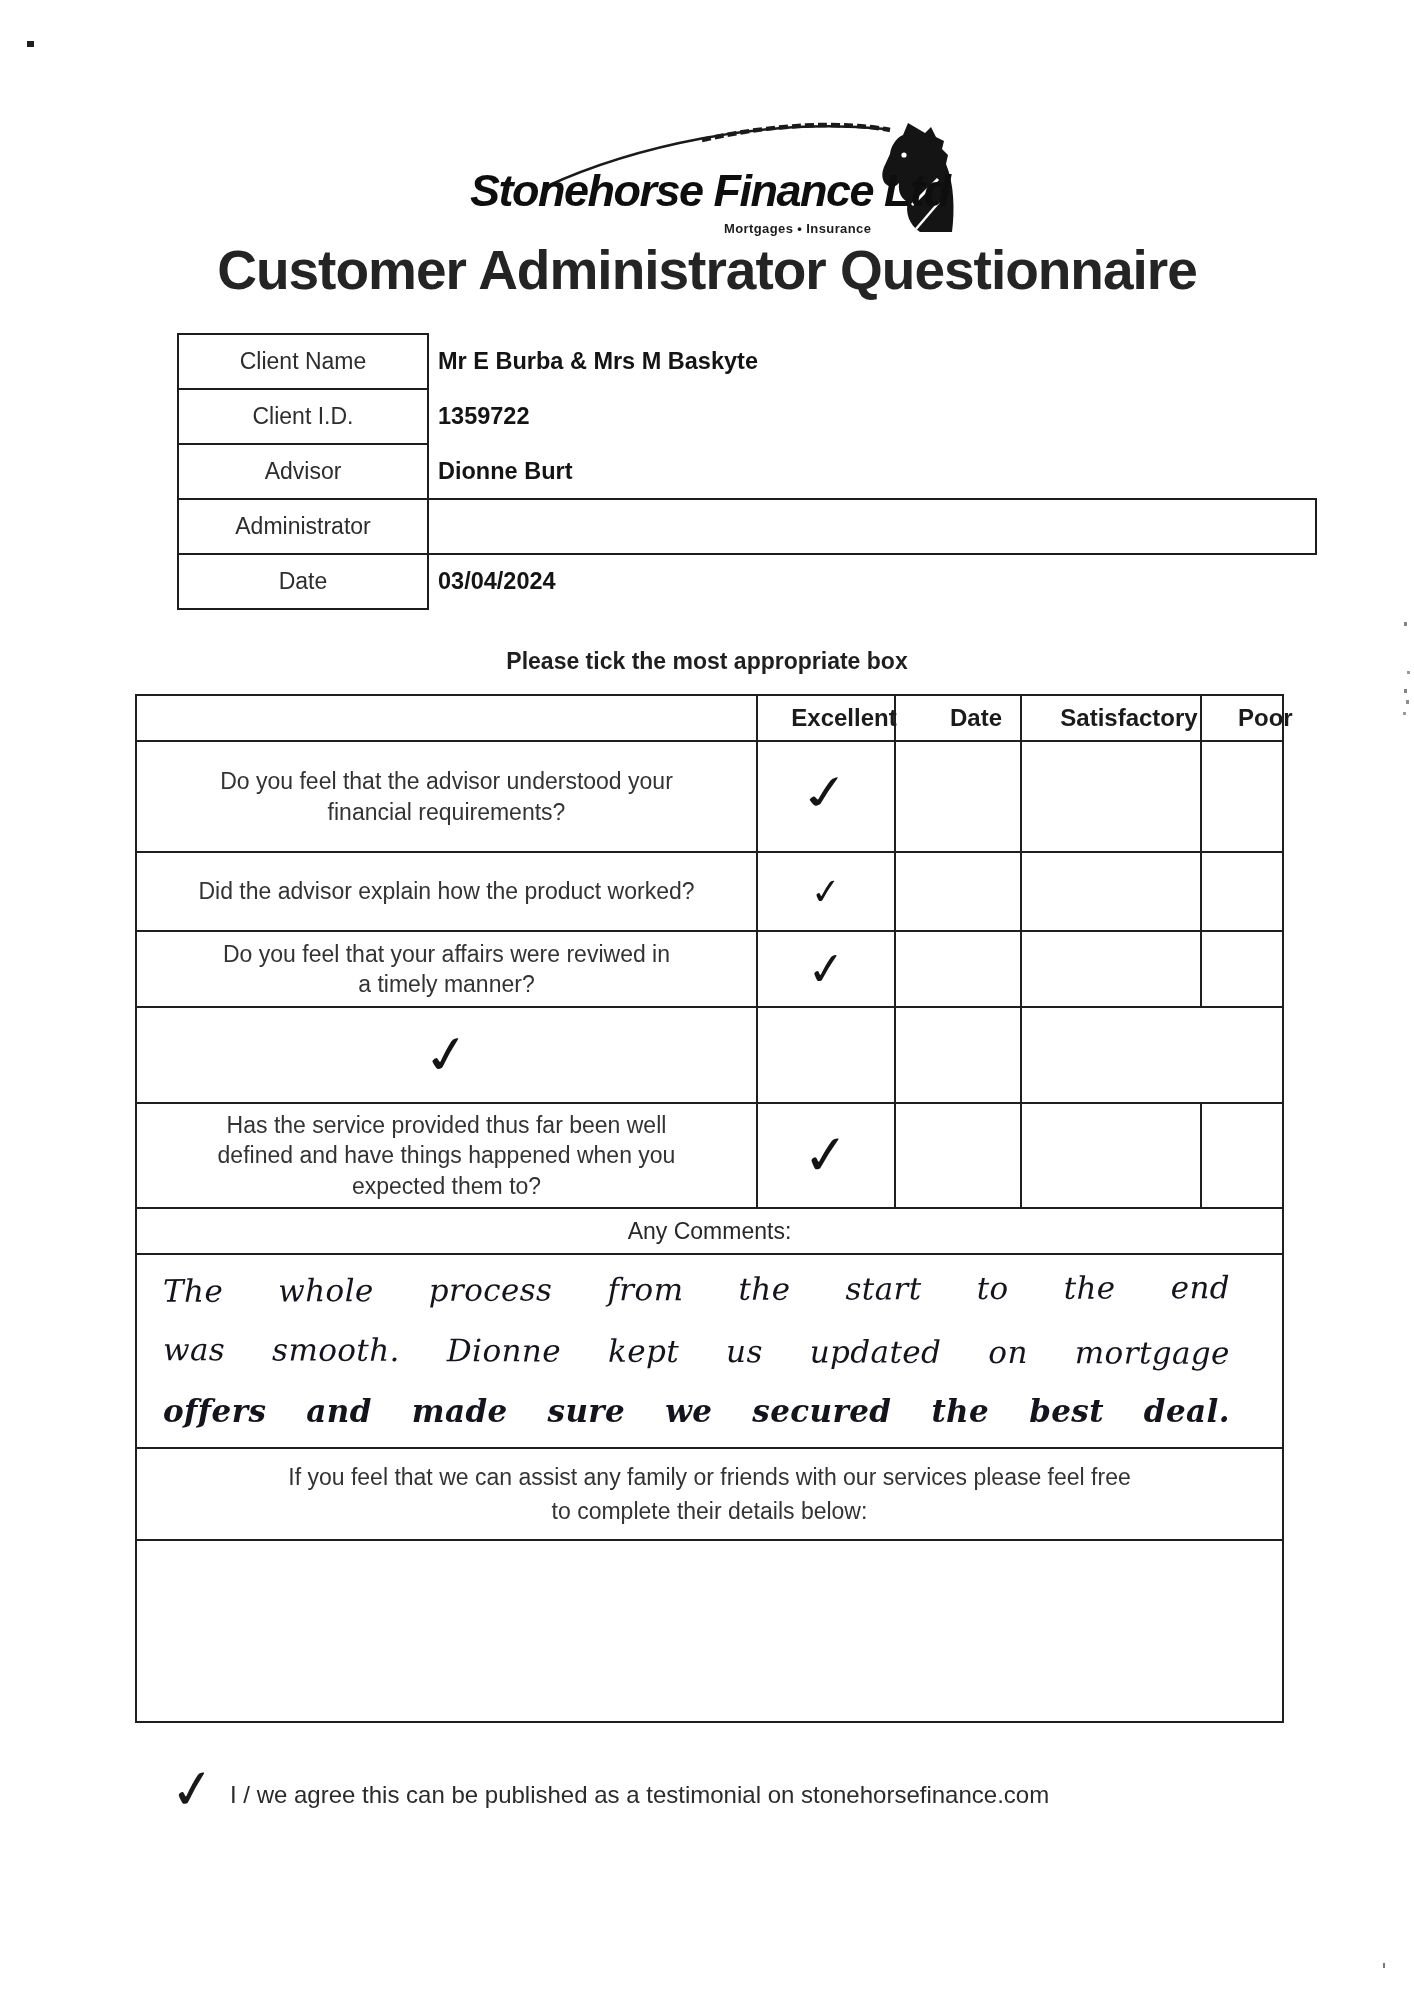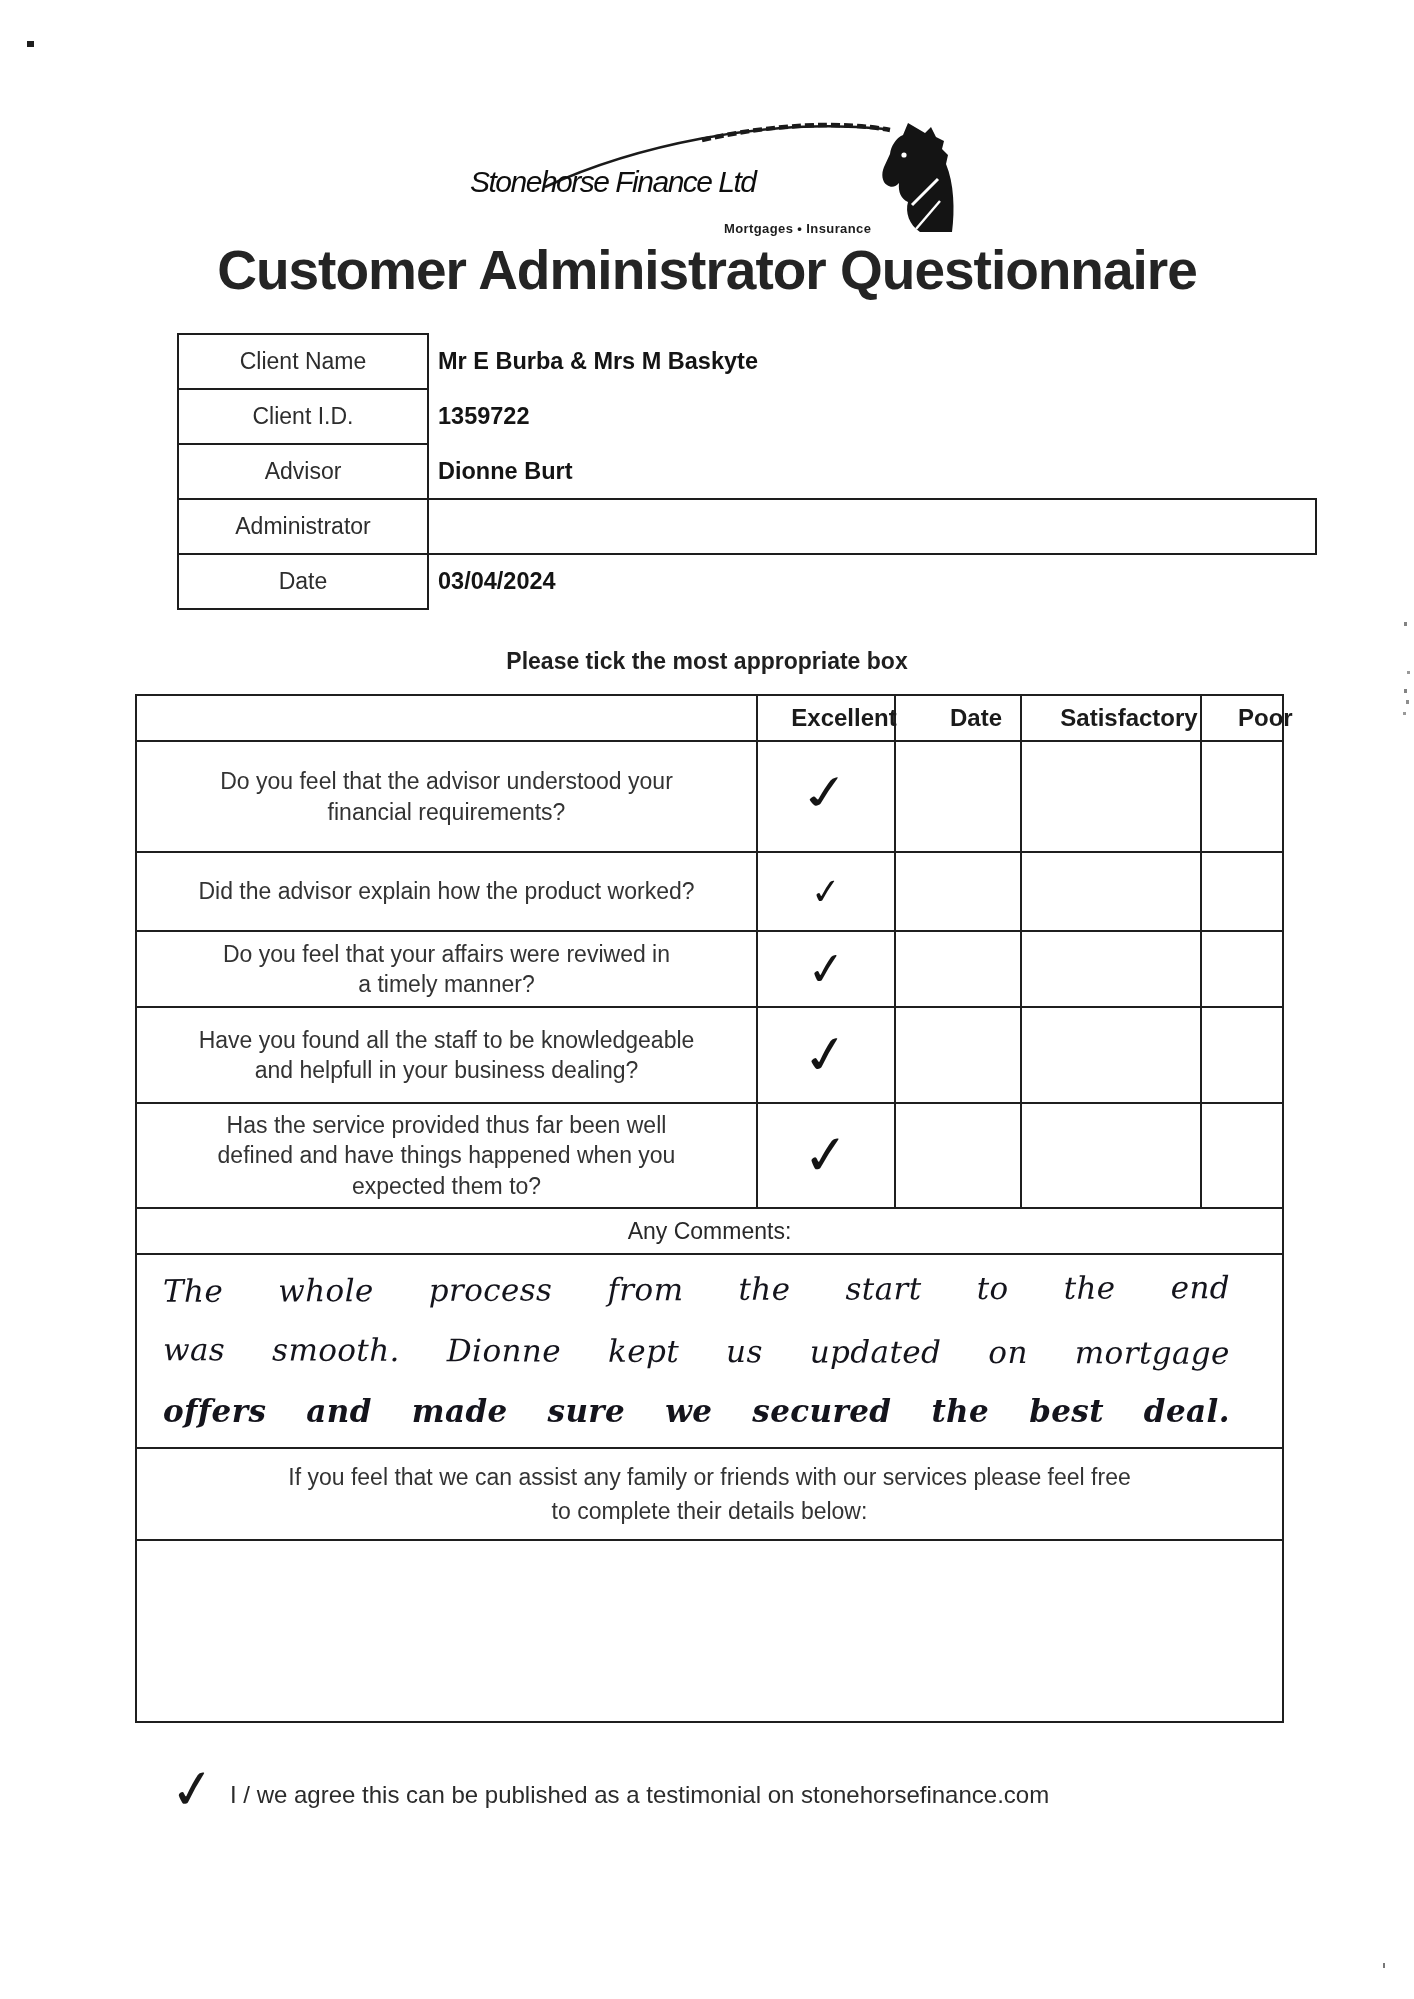--- a/index.html
+++ b/index.html
@@ -4,21 +4,21 @@
 <style>
   html,body{margin:0;padding:0;background:#ffffff;}
   .page{position:relative;width:1414px;height:1999px;background:#ffffff;overflow:hidden;
         font-family:"Liberation Sans",sans-serif;color:#222;}
 
   .speck{position:absolute;background:#1e1e1e;}
 
   
   .logo{position:absolute;left:462px;top:93px;width:505px;height:152px;}
   .logo-svg{position:absolute;left:0;top:0;}
-  .logo-name{position:absolute;left:8px;top:72px;font-size:30px;font-weight:400;font-style:italic;
+  .logo-name{position:absolute;left:8px;top:72px;font-size:45px;font-weight:700;font-style:italic;
              letter-spacing:-1.5px;color:#0e0e0e;white-space:nowrap;}
   .logo-tagline{position:absolute;left:262px;top:128px;font-size:13px;font-weight:600;
                 color:#1c1c1c;letter-spacing:0.4px;white-space:nowrap;}
 
   
   .title{position:absolute;top:238px;left:0;width:100%;text-align:center;
          font-size:55px;font-weight:700;color:#242424;letter-spacing:-1px;}
 
   
   .client-info{position:absolute;left:141px;top:333px;padding-left:36px;}
@@ -164,22 +164,20 @@
 a timely manner?</div>
       <div class="rt-cell">
           <span class="tick t2">✓</span>
         </div>
       <div class="rt-cell"></div>
       <div class="rt-cell"></div>
       <div class="rt-cell"></div>
     </div>
 
     <div class="rt-row h-q3">
-      <div class="rt-cell q-text">Have you found all the staff to be knowledgeable
-and helpfull in your business dealing?</div>
       <div class="rt-cell">
           <span class="tick t3">✓</span>
         </div>
       <div class="rt-cell"></div>
       <div class="rt-cell"></div>
       <div class="rt-cell"></div>
     </div>
 
     <div class="rt-row h-q4">
       <div class="rt-cell q-text">Has the service provided thus far been well

